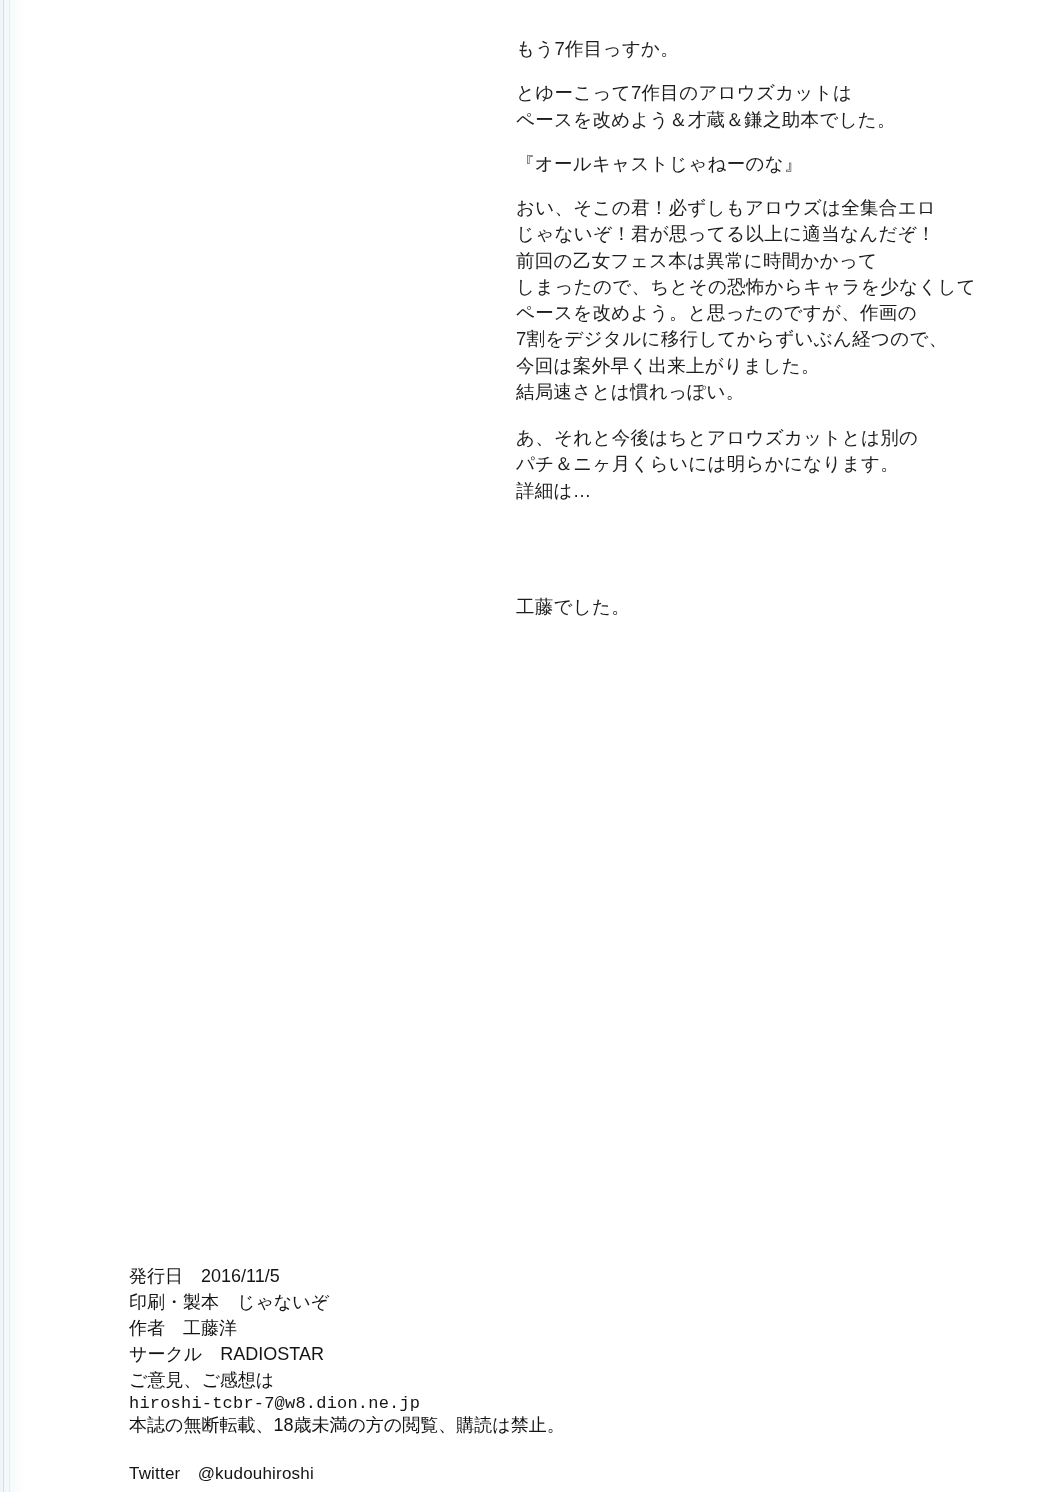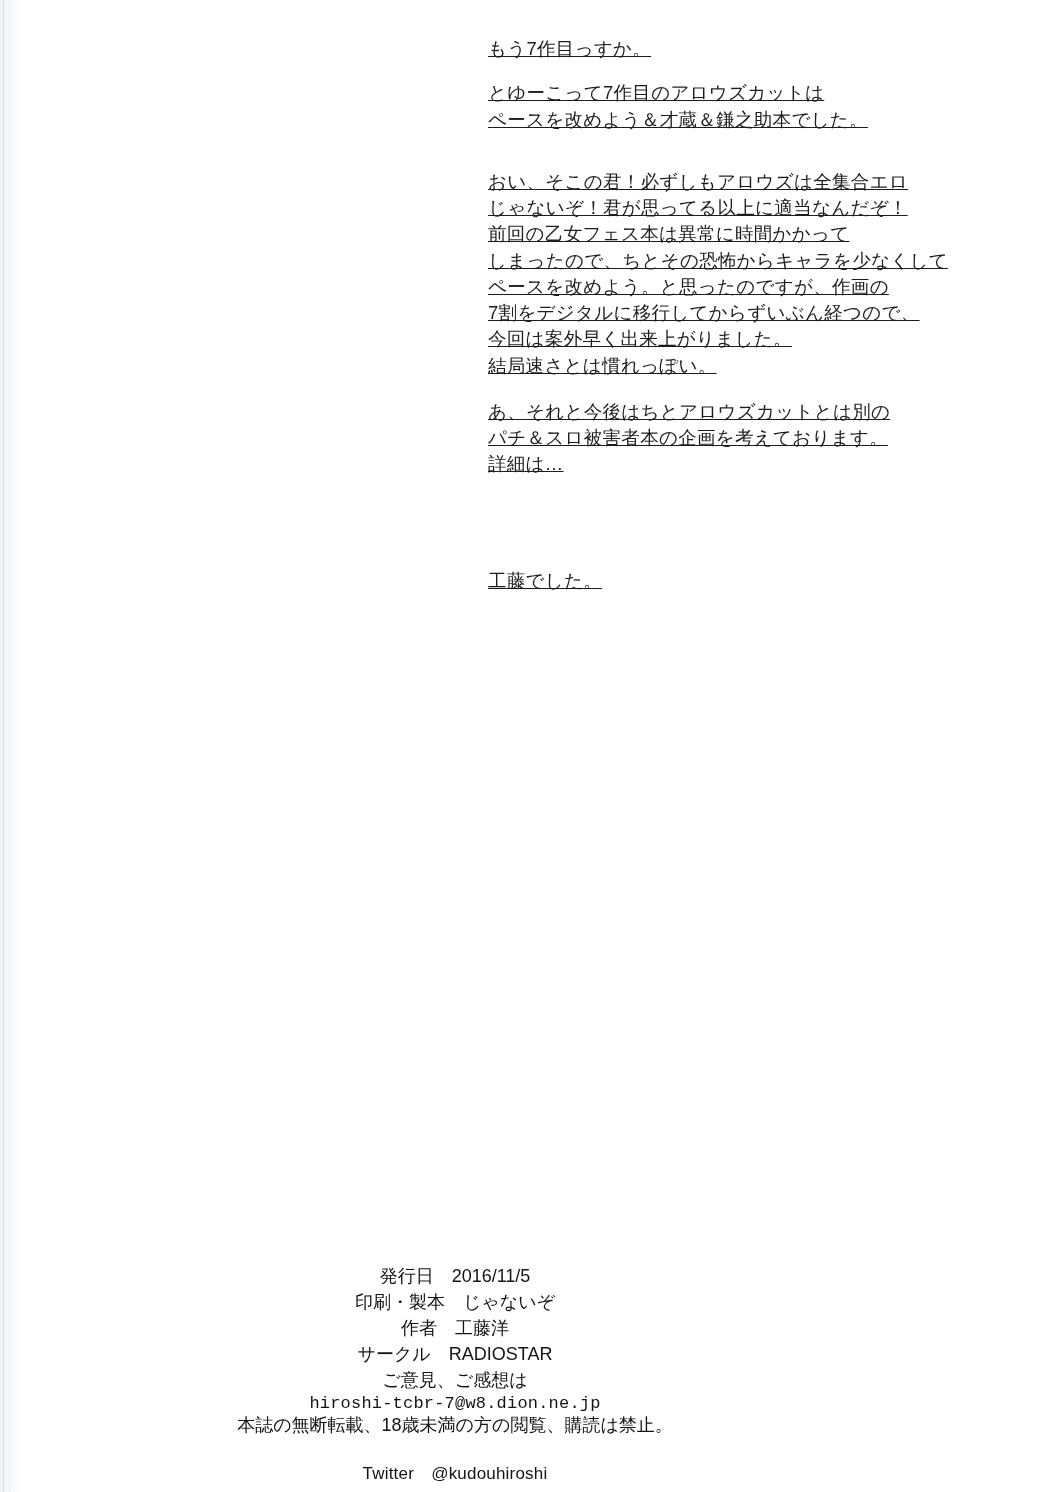--- a/index.html
+++ b/index.html
@@ -31,49 +31,47 @@
     bottom: 0;
     width: 1px;
     background: rgba(150,180,195,0.35);
   }
   .edge-line.a { left: 3px; }
   .edge-line.b { left: 9px; background: rgba(170,195,210,0.25); }
 
   
   .afterword {
     position: absolute;
-    left: 488px;
+    left: 516px;
     top: 36px;
     width: 530px;
     color: #1d1d1f;
     font-size: 18.5px;
     line-height: 1.42;
     letter-spacing: 0.3px;
-    text-decoration: underline;
   }
   .afterword p {
     margin: 0;
     white-space: pre-line;
   }
   .gap-md { height: 18px; }
   .gap-lg { height: 20px; }
   .gap-xl { height: 72px; }
 
   .bracket-line {
     font-size: 18.5px;
   }
 
   
   .colophon {
     position: absolute;
-    left: 135px;
+    left: 129px;
     top: 1264px;
     width: 640px;
     color: #141416;
-    text-align: center;
   }
   .colophon .row {
     font-size: 18px;
     line-height: 1.44;
     white-space: pre;
   }
   .colophon .mono {
     font-family: "Liberation Mono", monospace;
     font-size: 17px;
     letter-spacing: 0.2px;
@@ -97,32 +95,33 @@
 <div class="page">
   <div class="edge-line a"></div>
   <div class="edge-line b"></div>
 
   <div class="afterword">
     <p>もう7作目っすか。</p>
     <div class="gap-md"></div>
     <p>とゆーこって7作目のアロウズカットは
 ペースを改めよう＆才蔵＆鎌之助本でした。</p>
     <div class="gap-md"></div>
+    <p class="bracket-line">『オールキャストじゃねーのな』</p>
     <div class="gap-md"></div>
     <p>おい、そこの君！必ずしもアロウズは全集合エロ
 じゃないぞ！君が思ってる以上に適当なんだぞ！
 前回の乙女フェス本は異常に時間かかって
 しまったので、ちとその恐怖からキャラを少なくして
 ペースを改めよう。と思ったのですが、作画の
 7割をデジタルに移行してからずいぶん経つので、
 今回は案外早く出来上がりました。
 結局速さとは慣れっぽい。</p>
     <div class="gap-lg"></div>
     <p>あ、それと今後はちとアロウズカットとは別の
-パチ＆スロ被害者本の企画を考えております。
+パチ＆ニヶ月くらいには明らかになります。
 詳細は…</p>
     <div class="gap-md"></div>
     <div class="gap-xl"></div>
     <p>工藤でした。</p>
   </div>
 
   <div class="colophon">
     <div class="row">発行日　2016/11/5</div>
     <div class="row">印刷・製本　じゃないぞ</div>
     <div class="row">作者　工藤洋</div>

